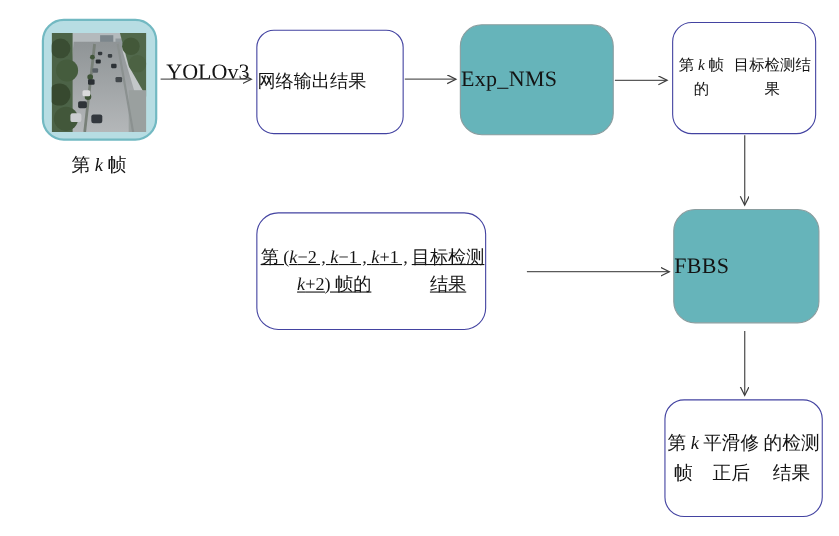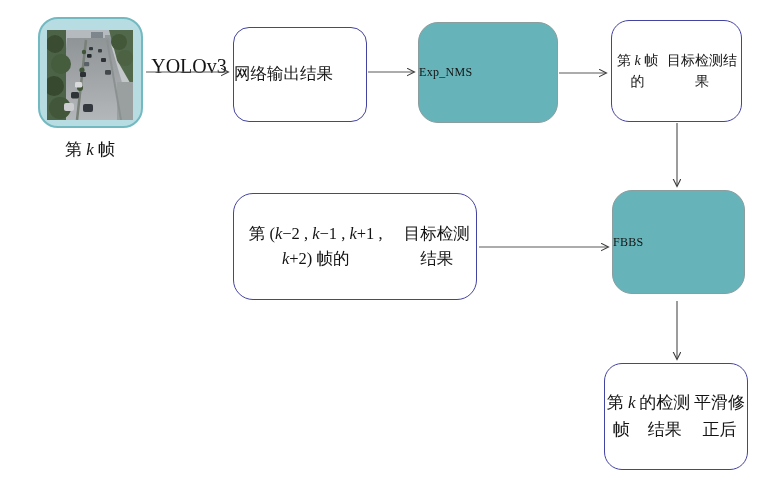--- a/index.html
+++ b/index.html
@@ -21,21 +21,21 @@
     position:absolute;box-sizing:border-box;
     display:flex;align-items:center;justify-content:space-between;
     text-align:center;
   }
   .white-box{
     background:#ffffff;border:1.5px solid var(--box-border);
     font-size:16.5px;line-height:1.5;
   }
   .teal-box{
     background:var(--teal);border:1px solid var(--teal-border);
-    font-size:12px;letter-spacing:.3px;
+    font-size:20px;letter-spacing:.3px;
   }
   .img-frame{
     position:absolute;left:38px;top:17px;width:105px;height:111px;
     background:var(--frame-fill);border:2px solid var(--frame-border);
     border-radius:20px;box-sizing:border-box;
   }
   .img-frame svg{position:absolute;left:7px;top:11px;}
   .caption{
     position:absolute;left:30px;top:138px;width:120px;
     text-align:center;font-size:17px;
@@ -103,33 +103,33 @@
 
   <div class="node teal-box" style="left:418px;top:22px;width:140px;height:101px;border-radius:20px;">
     <span>Exp_NMS</span>
   </div>
 
   <div class="node white-box" style="left:611px;top:20px;width:131px;height:102px;border-radius:18px;font-size:14px;">
     <span>第 <i>k</i> 帧的</span>
     <span>目标检测结果</span>
   </div>
 
-  <div class="node white-box" style="left:233px;top:193px;width:244px;height:107px;border-radius:20px;">
+  <div class="node white-box" style="left:233px;top:193px;width:209px;height:107px;border-radius:20px;text-decoration:underline;">
     <span>第 (<i>k</i>−2 , <i>k</i>−1 , <i>k</i>+1 , <i>k</i>+2) 帧的</span>
     <span>目标检测结果</span>
   </div>
 
   <div class="node teal-box" style="left:612px;top:190px;width:133px;height:104px;border-radius:20px;">
     <span>FBBS</span>
   </div>
 
   <div class="node white-box" style="left:604px;top:363px;width:144px;height:107px;border-radius:18px;font-size:17px;line-height:1.55;">
     <span>第 <i>k</i> 帧</span>
+    <span>平滑修正后</span>
     <span>的检测结果</span>
-    <span>平滑修正后</span>
   </div>
 
   <svg class="arrows" width="763" height="487" viewBox="0 0 763 487">
     <defs>
       <marker id="ah" markerWidth="10" markerHeight="10" refX="7.5" refY="4" orient="auto" markerUnits="userSpaceOnUse">
         <path d="M0,0 L8,4 L0,8" fill="none" stroke="#3c3c3c" stroke-width="1.1"></path>
       </marker>
     </defs>
     <line x1="146" y1="72" x2="228" y2="72" stroke="var(--arrow)" stroke-width="1.2" marker-end="url(#ah)"></line>
     <line x1="368" y1="72" x2="414" y2="72" stroke="var(--arrow)" stroke-width="1.2" marker-end="url(#ah)"></line>

